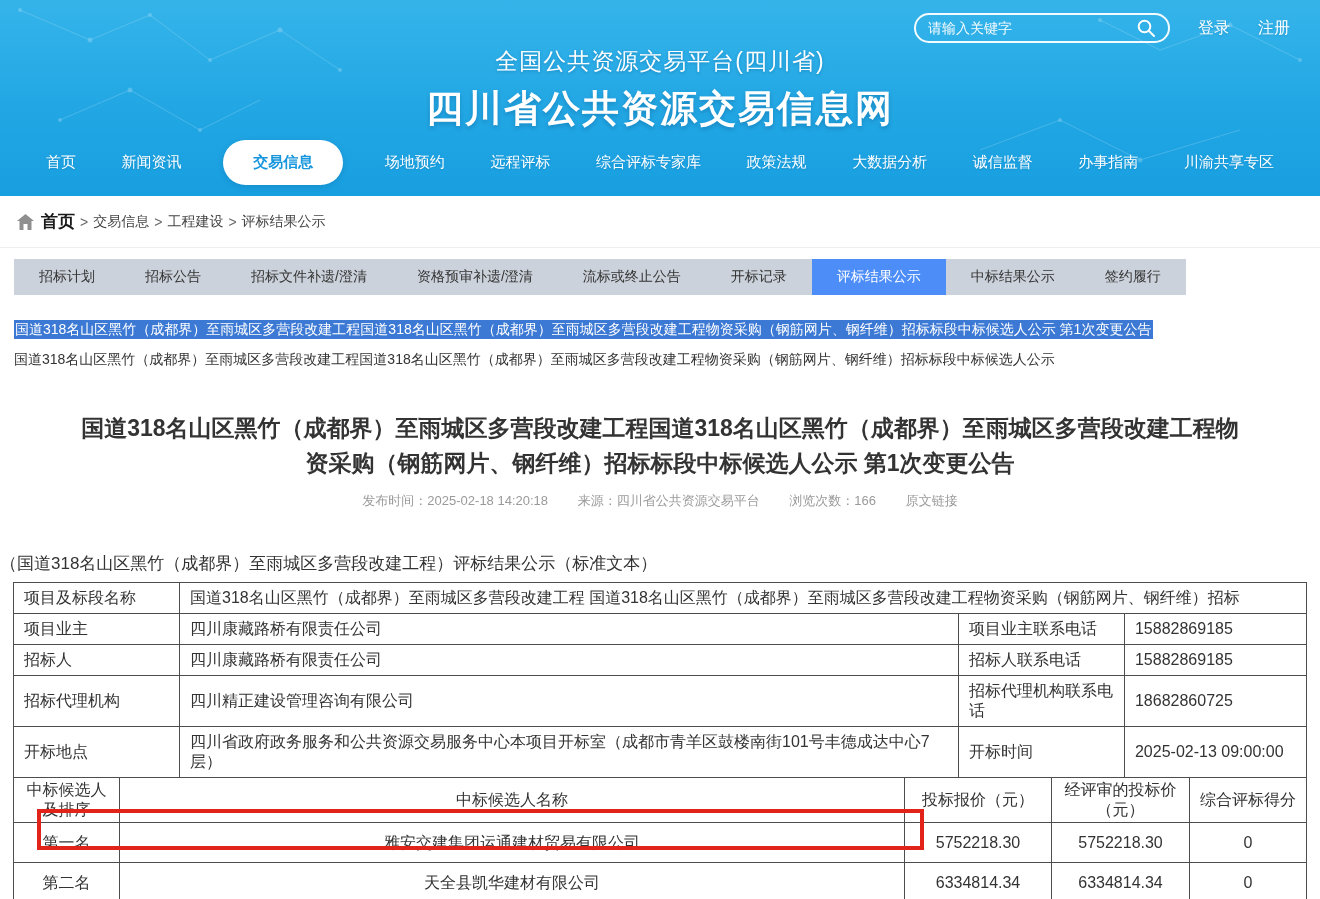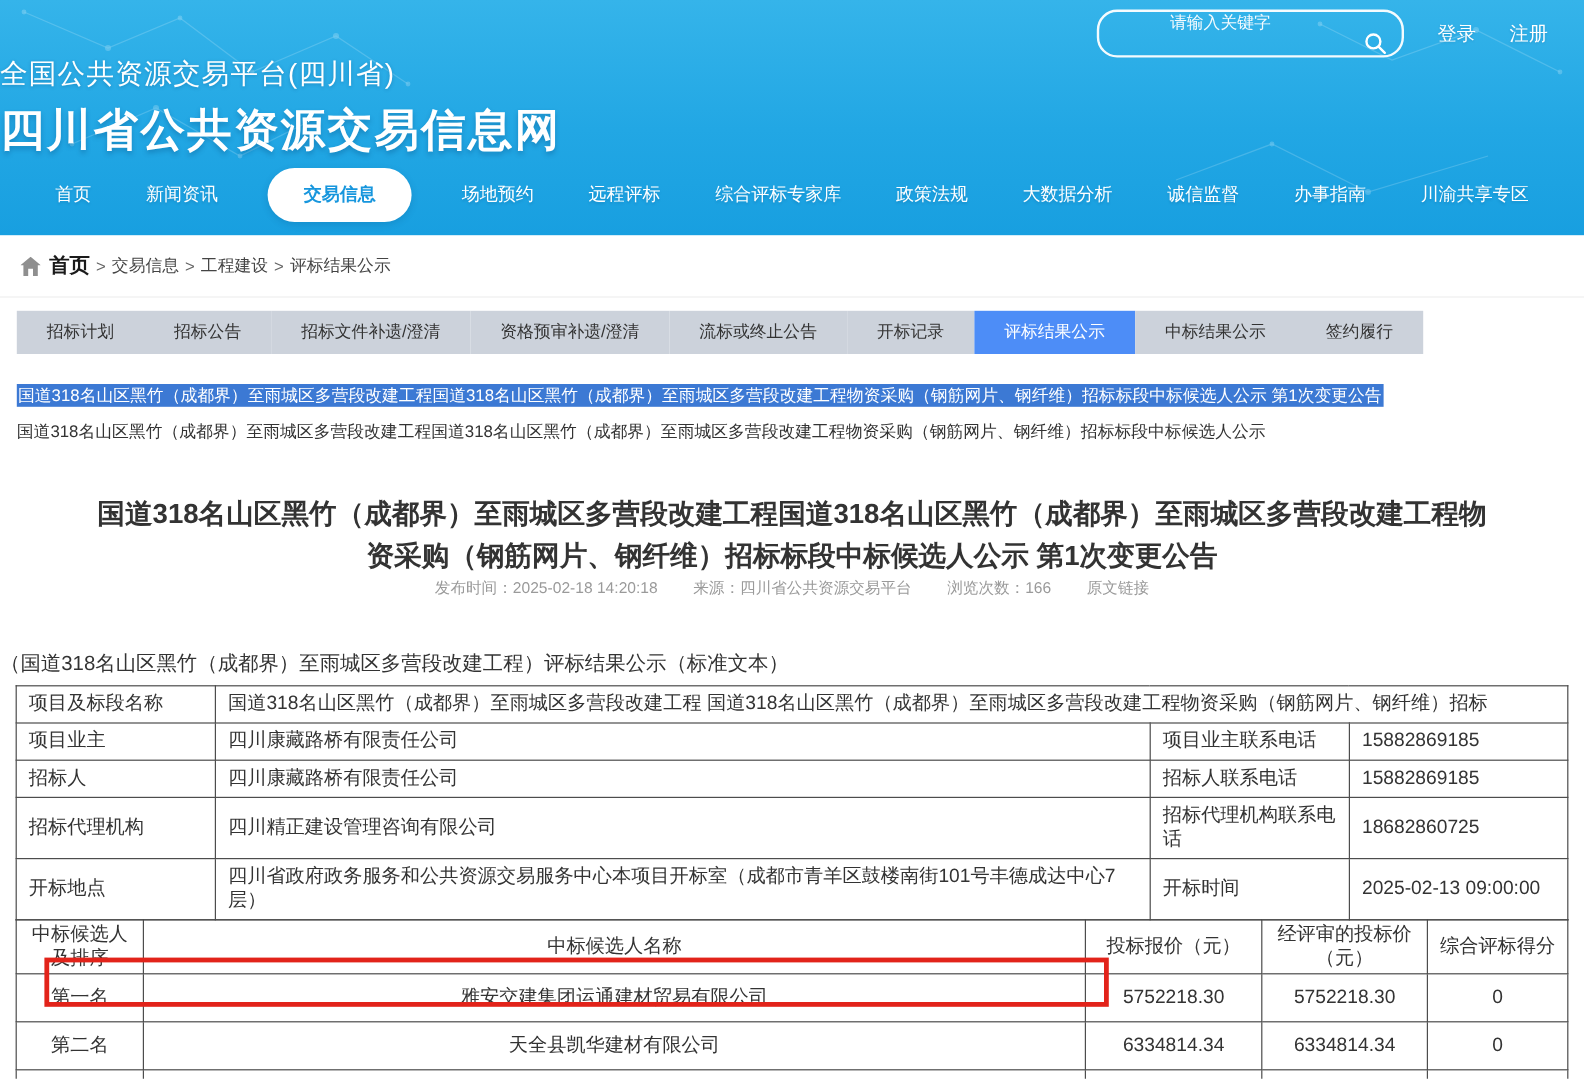--- a/index.html
+++ b/index.html
@@ -3,26 +3,26 @@
 <meta charset="utf-8">
 <style>
   * { margin:0; padding:0; box-sizing:border-box; }
   html,body { width:1320px; height:899px; overflow:hidden; }
   body { background:#fff; font-family:"Liberation Sans","DejaVu Sans",sans-serif; color:#333; }
 
   
   .site-header { position:relative; height:196px; background:linear-gradient(180deg,#35b4ea 0%,#22a7e4 55%,#189fe0 100%); overflow:hidden; }
   .pattern-svg { position:absolute; inset:0; width:100%; height:100%; opacity:.35; pointer-events:none; }
   .header-top { position:relative; display:flex; justify-content:flex-end; align-items:center; padding:10px 30px 0 0; gap:28px; height:46px; z-index:2; }
-  .search-box { display:flex; align-items:flex-end; width:256px; height:40px; border:2px solid rgba(255,255,255,.95); border-radius:17px; padding:0 12px;flex-direction:column; }
+  .search-box { display:flex; align-items:center; width:256px; height:30px; border:2px solid rgba(255,255,255,.95); border-radius:17px; padding:0 12px; }
   .search-box input { flex:1; background:transparent; border:none; outline:none; color:#fff; font-size:14px; font-family:inherit; min-width:0; }
   .search-box input::placeholder { color:rgba(255,255,255,.95); }
   .search-icon-btn { display:flex; align-items:center; cursor:pointer; margin-left:6px; }
   .auth-link { color:#fff; font-size:16px; text-decoration:none; cursor:pointer; text-shadow:0 1px 2px rgba(0,70,120,.2); }
-  .titles { position:relative; text-align:left; color:#fff; margin-top:0; z-index:2; }
+  .titles { position:relative; text-align:center; color:#fff; margin-top:0; z-index:2; }
   .platform-title { font-size:23px; letter-spacing:1px; text-shadow:0 1px 3px rgba(0,60,110,.3); }
   .site-title { font-size:37px; font-weight:700; letter-spacing:2px; margin-top:7px; text-shadow:0 2px 4px rgba(0,60,110,.3); }
   .main-nav { position:relative; display:flex; justify-content:space-between; align-items:center; padding:0 42px; height:56px; z-index:2; }
   .nav-item { color:#fff; font-size:15px; cursor:pointer; white-space:nowrap; padding:8px 4px; text-shadow:0 1px 2px rgba(0,70,120,.2); }
   .nav-item.active { background:#fff; color:#1796dd; font-weight:700; border-radius:26px; padding:13px 30px; text-shadow:none; box-shadow:0 2px 6px rgba(0,60,110,.18); }
 
   
   .breadcrumb { display:flex; align-items:center; height:52px; padding:0 17px; border-bottom:1px solid #efefef; font-size:14px; color:#555; }
   .home-icon { display:flex; align-items:center; margin-right:7px; }
   .bc-home { font-size:17px; font-weight:700; color:#1a1a1a; cursor:pointer; }
@@ -34,21 +34,21 @@
   .tab { background:#ccd2db; color:#333; font-size:14px; padding:9px 25px; cursor:pointer; white-space:nowrap; }
   .tab.active { background:#4d8df7; color:#fff; }
 
   
   .selected-line { margin:25px 14px 0; font-size:14px; line-height:19px; }
   .selected-line span { background:#3c79d4; color:#fff; padding:1px 2px 2px 1px; }
   .plain-line { margin:12px 14px 0; font-size:14px; color:#333; }
 
   
   .article-title { margin:42px auto 0; max-width:1170px; text-align:center; font-size:23px; font-weight:700; line-height:35px; color:#333; }
-  .meta { text-align:center; font-size:13px; color:#9a9a9a; }
+  .meta { margin-top:11px; text-align:center; font-size:13px; color:#9a9a9a; }
   .meta .meta-item { margin:0 13px; }
   .meta .orig-link { cursor:pointer; color:#9a9a9a; text-decoration:none; }
   .caption { margin-top:42px; font-size:17px; color:#333; }
 
   
   .table-area { margin:7px 13px 0; position:relative; }
   table { width:100%; border-collapse:collapse; table-layout:fixed; font-size:16px; color:#333; }
   td { border:1px solid #4d4d4d; padding:5px 10px; line-height:20px; overflow:hidden; }
   .cand-table { margin-top:-1px; }
   .cand-table td { text-align:center; }

